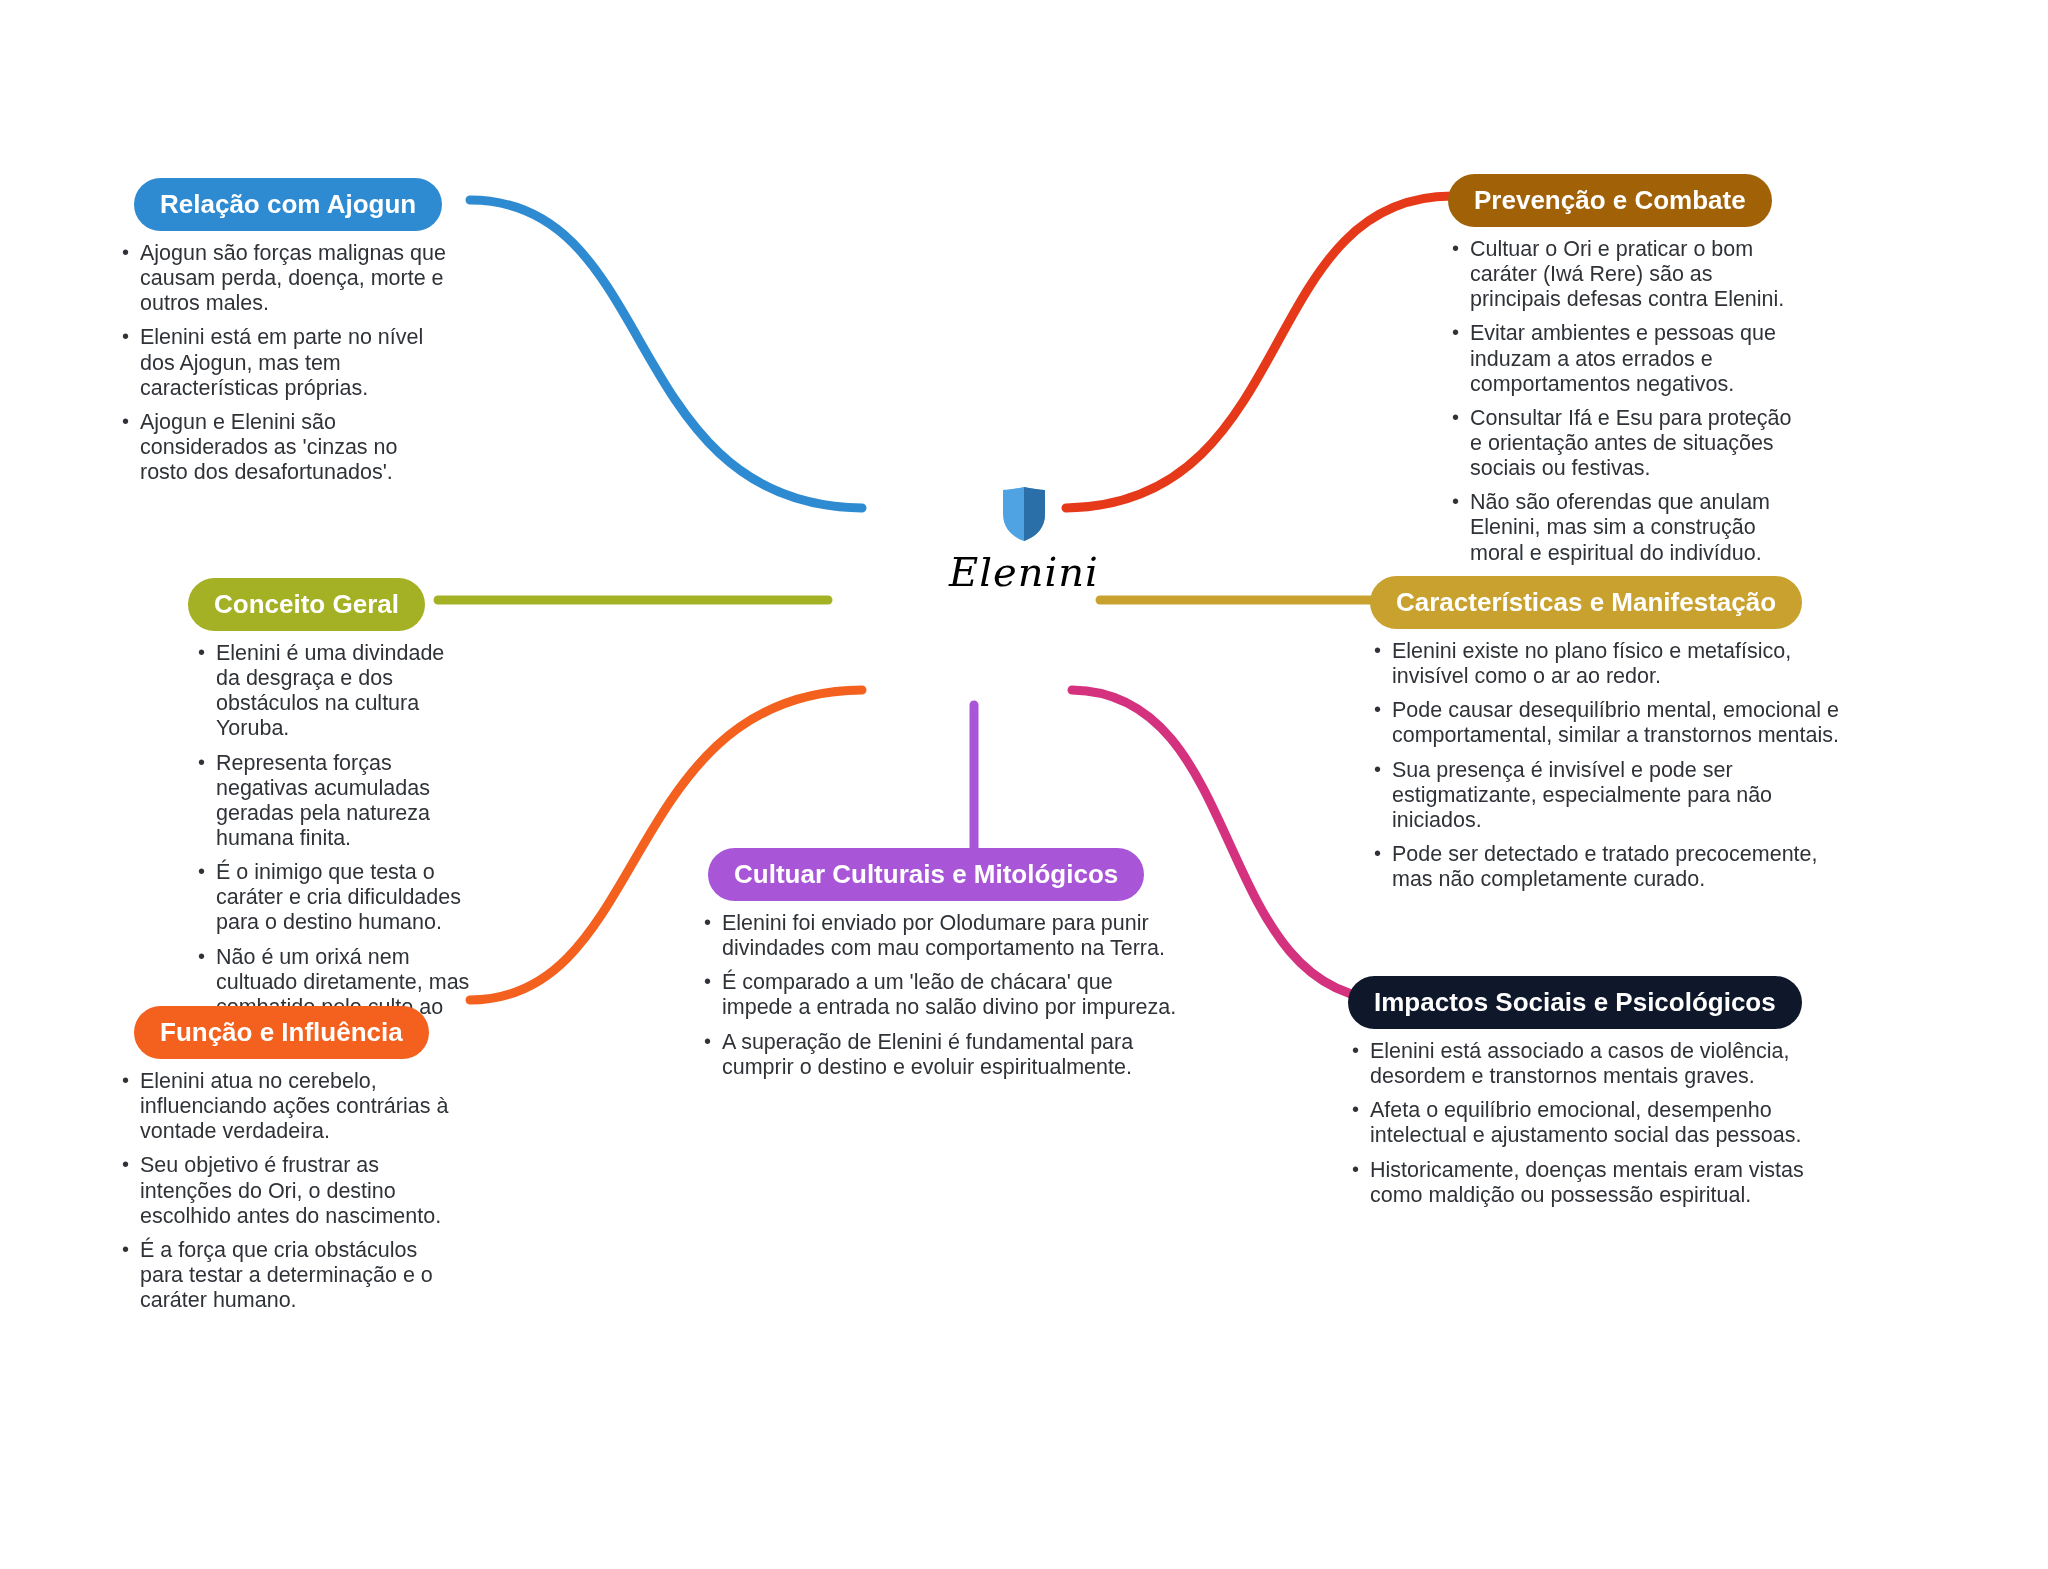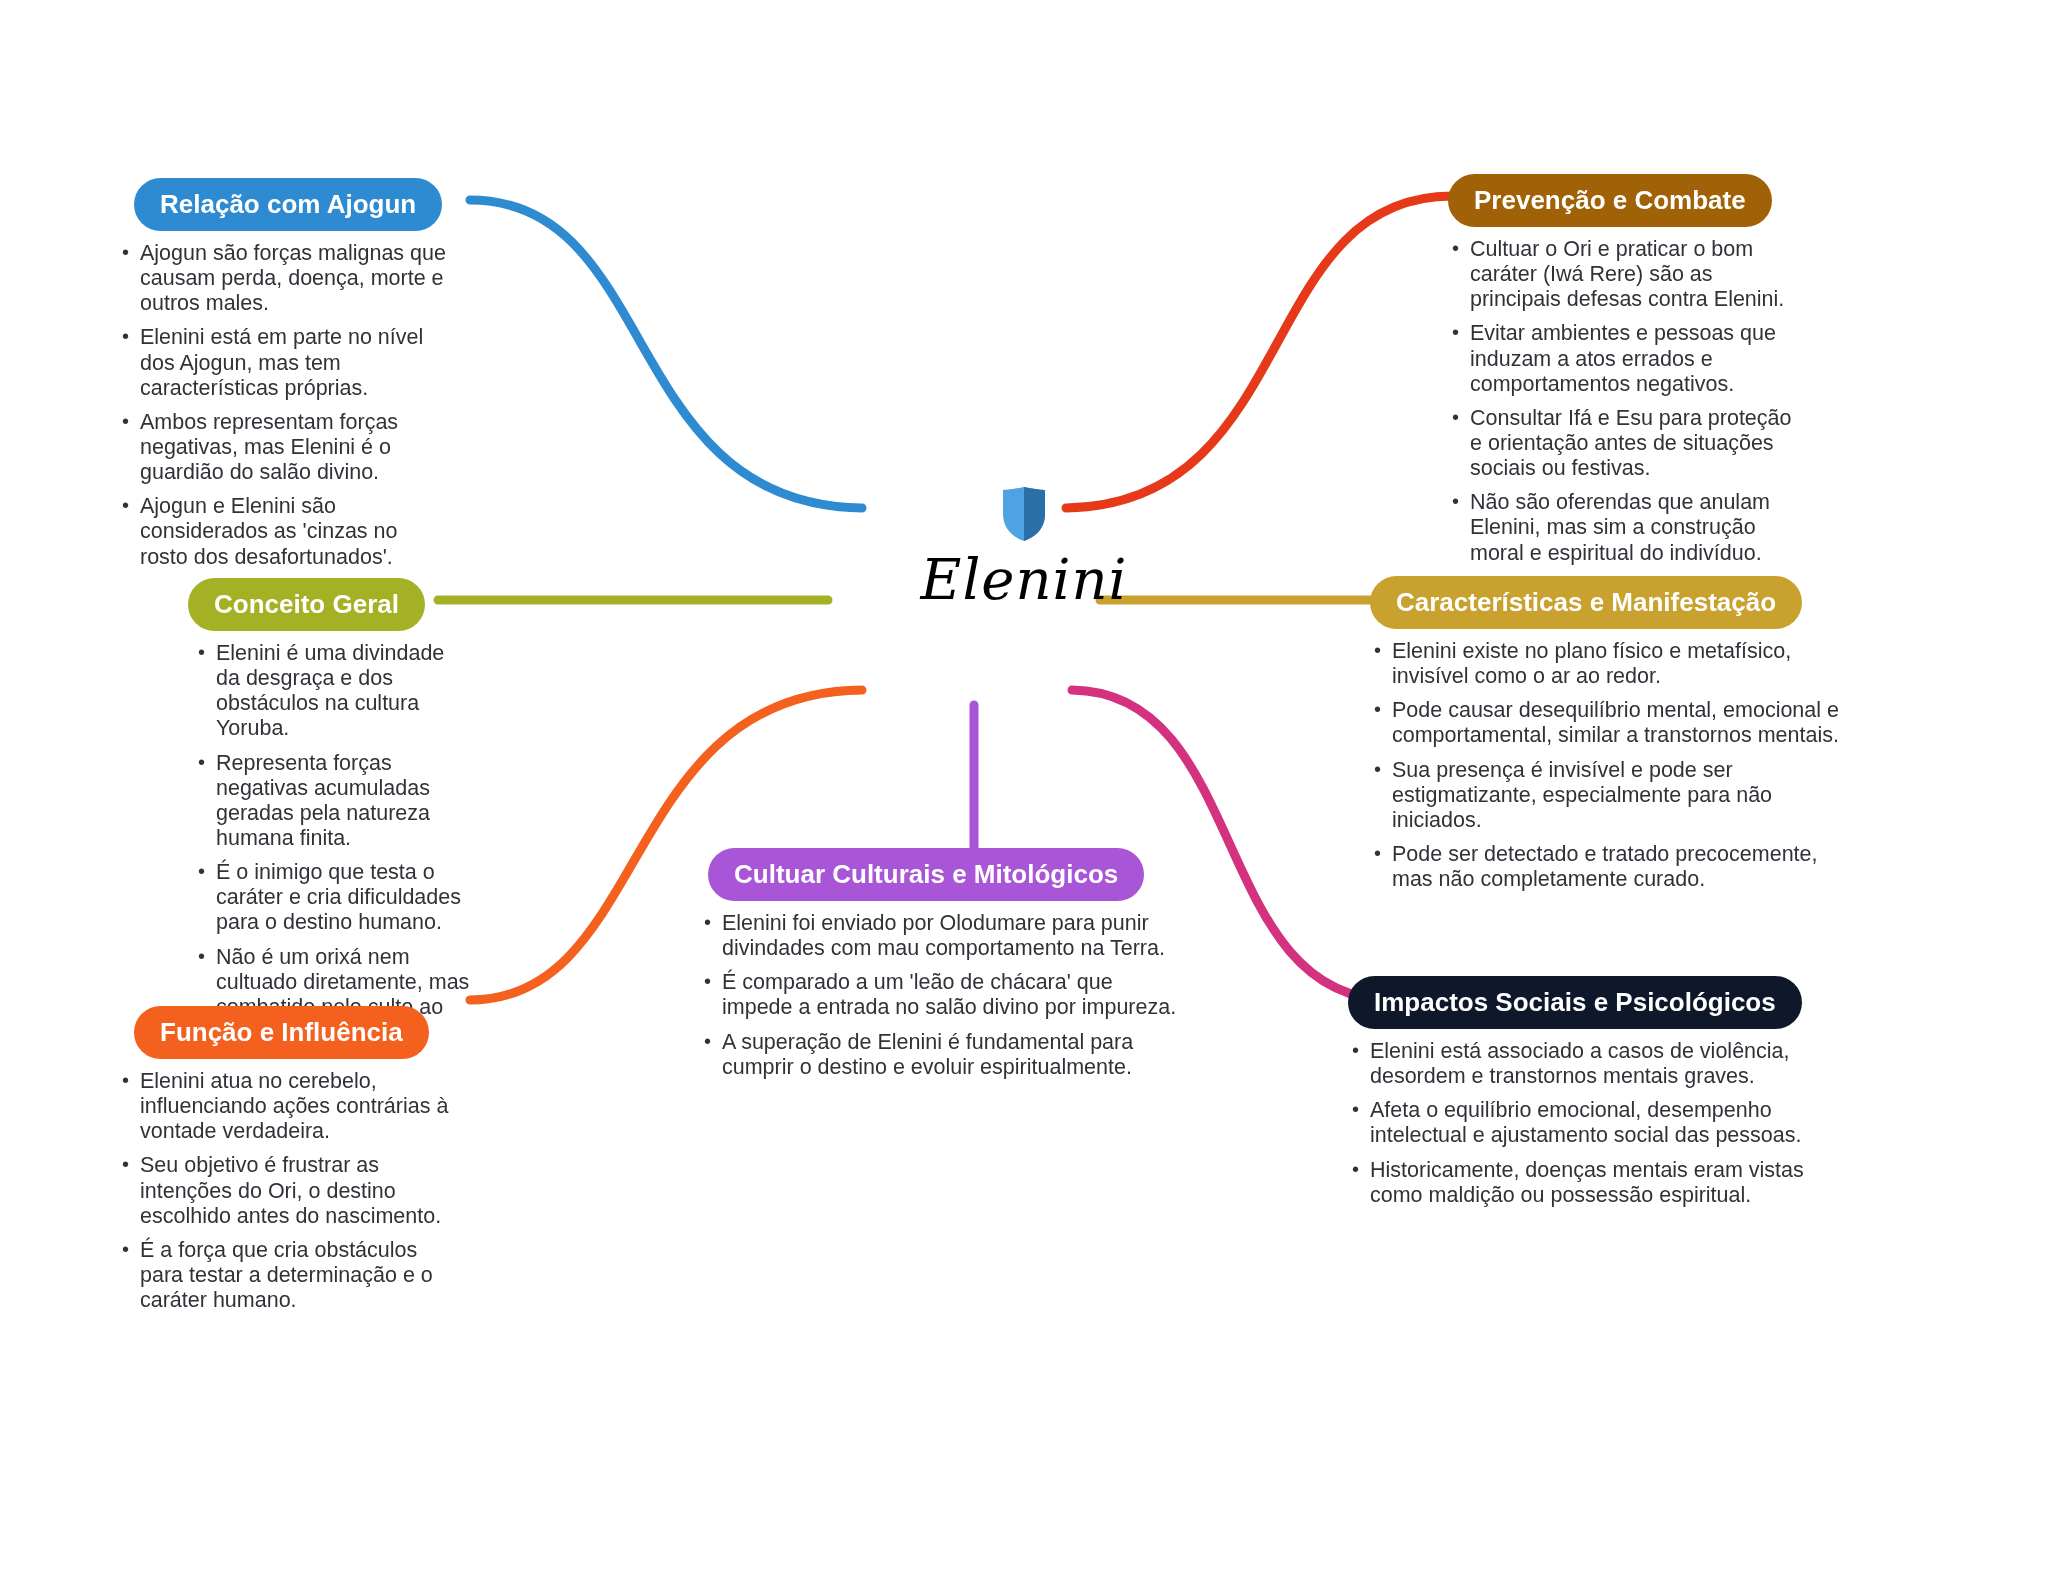--- a/index.html
+++ b/index.html
@@ -8,21 +8,21 @@
 
   #canvas{position:absolute;inset:0;width:2048px;height:1569px;}
 
   #wires{position:absolute;left:0;top:0;width:2048px;height:1569px;pointer-events:none;}
 
   
   .hub{position:absolute;left:0;right:0;top:486px;display:flex;
        flex-direction:column;align-items:center;justify-content:flex-start;}
   .hub-shield{width:46px;height:56px;display:block;}
   .hub-title{font-family:"DejaVu Serif",serif;font-style:italic;
-             font-size:56px;color:#000;margin-top:10px;letter-spacing:1px;
+             font-size:40px;color:#000;margin-top:10px;letter-spacing:1px;
              line-height:1;white-space:nowrap;}
 
   
   .branch{position:absolute;}
   .pill{display:inline-block;border-radius:999px;color:#fff;
         font-weight:bold;font-size:26px;line-height:1;
         padding:13px 26px 14px 26px;white-space:nowrap;
         box-sizing:border-box;}
   .pill-wrap{display:flex;}
 
@@ -76,21 +76,20 @@
     <div class="hub-title">Elenini</div>
   </div>
 
   <div class="branch" id="b-ajogun">
     <div class="pill-wrap">
       <div class="pill" style="background-color: rgb(46, 139, 209);">Relação com Ajogun</div>
     </div>
     <ul class="pts">
       <li>Ajogun são forças malignas que causam perda, doença, morte e outros males.</li>
       <li>Elenini está em parte no nível dos Ajogun, mas tem características próprias.</li>
-      <li>Ambos representam forças negativas, mas Elenini é o guardião do salão divino.</li>
       <li>Ajogun e Elenini são considerados as 'cinzas no rosto dos desafortunados'.</li>
     </ul>
   </div>
 
   <div class="branch" id="b-prevencao">
     <div class="pill-wrap">
       <div class="pill" style="background-color: #a16207;">Prevenção e Combate</div>
     </div>
     <ul class="pts">
       <li>Cultuar o Ori e praticar o bom caráter (Iwá Rere) são as principais defesas contra Elenini.</li>

